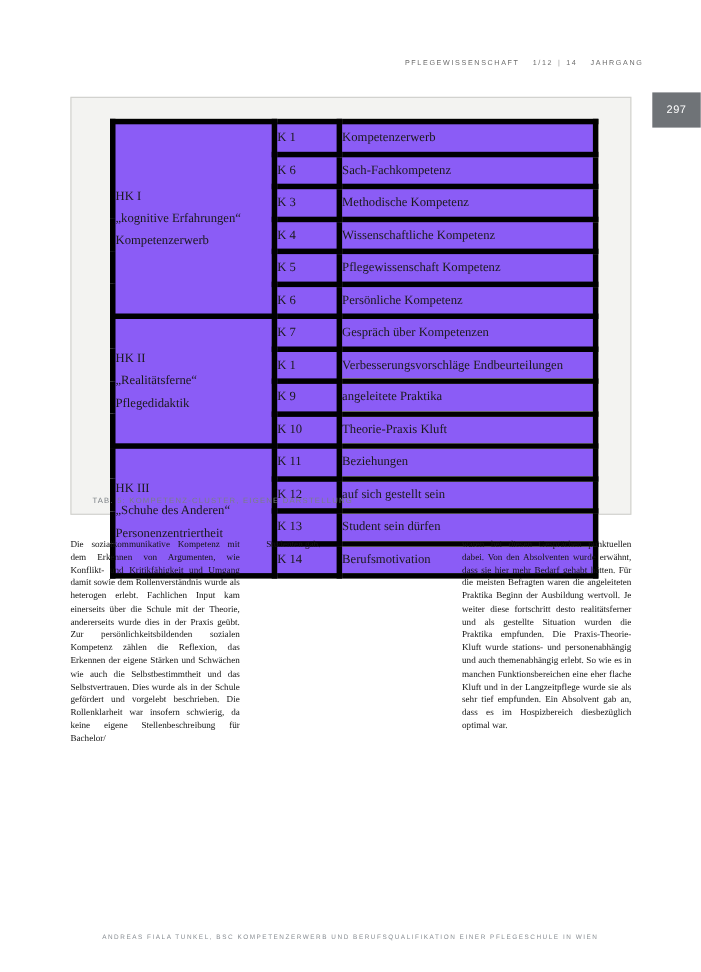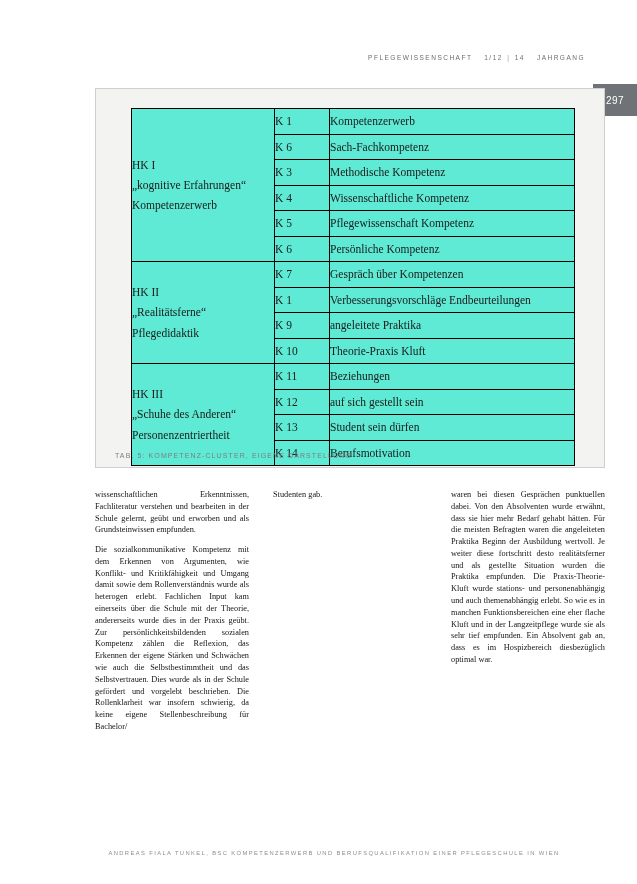--- a/index.html
+++ b/index.html
@@ -13,21 +13,20 @@
     position: relative;
     font-family: "Liberation Serif", serif;
     color: #1a1a1a;
     overflow: hidden;
   }
 
   .page {
     position: absolute;
     inset: 0;
     background: #ffffff;
-    margin-left: 31px;
   }
 
   
   .running-head {
     position: absolute;
     top: 54px;
     right: 52px;
     font-family: "Liberation Sans", sans-serif;
     font-size: 6.5px;
     letter-spacing: 1.5px;
@@ -75,24 +74,24 @@
     width: 444px;
   }
 
   table.kompetenz {
     border-collapse: collapse;
     width: 444px;
     table-layout: fixed;
     background: #ffffff;
   }
   table.kompetenz td {
-    border: 1px solid #000000;
+    border: 5px solid #000000;
     padding: 0;
     vertical-align: middle;
-    background: #5eead4;
+    background: #8b5cf6;
   }
   td.hk-cell {
     width: 142px;
     font-size: 11.5px;
     line-height: 1.75;
     padding: 6px 8px;
   }
   td.hk-cell .hk-title {
     display: block;
   }
@@ -262,21 +261,20 @@
           <td class="desc-cell">Berufsmotivation</td>
         </tr>
       </tbody>
     </table>
   </div>
 
   <div class="table-caption">Tab. 5: Kompetenz-Cluster, eigene Darstellung</div>
 
   <div class="columns">
     <div class="col">
-      <p>wissenschaftlichen Erkenntnissen, Fachliteratur verstehen und bearbeiten in der Schule gelernt, geübt und erworben und als Grundsteinwissen empfunden.</p>
       <p>Die sozialkommunikative Kompetenz mit dem Erkennen von Argumenten, wie Konflikt- und Kritikfähigkeit und Umgang damit sowie dem Rollenverständnis wurde als heterogen erlebt. Fachlichen Input kam einerseits über die Schule mit der Theorie, andererseits wurde dies in der Praxis geübt. Zur persönlichkeitsbildenden sozialen Kompetenz zählen die Reflexion, das Erkennen der eigene Stärken und Schwächen wie auch die Selbstbestimmtheit und das Selbstvertrauen. Dies wurde als in der Schule gefördert und vorgelebt beschrieben. Die Rollenklarheit war insofern schwierig, da keine eigene Stellenbeschreibung für Bachelor/</p>
     </div>
     <div class="col">
       <p>Studenten gab.</p>
     </div>
     <div class="col">
       <p>waren bei diesen Gesprächen punktuellen dabei. Von den Absolventen wurde erwähnt, dass sie hier mehr Bedarf gehabt hätten. Für die meisten Befragten waren die angeleiteten Praktika Beginn der Ausbildung wertvoll. Je weiter diese fortschritt desto realitätsferner und als gestellte Situation wurden die Praktika empfunden. Die Praxis-Theorie-Kluft wurde stations- und personenabhängig und auch themenabhängig erlebt. So wie es in manchen Funktionsbereichen eine eher flache Kluft und in der Langzeitpflege wurde sie als sehr tief empfunden. Ein Absolvent gab an, dass es im Hospizbereich diesbezüglich optimal war.</p>
     </div>
   </div>
 

